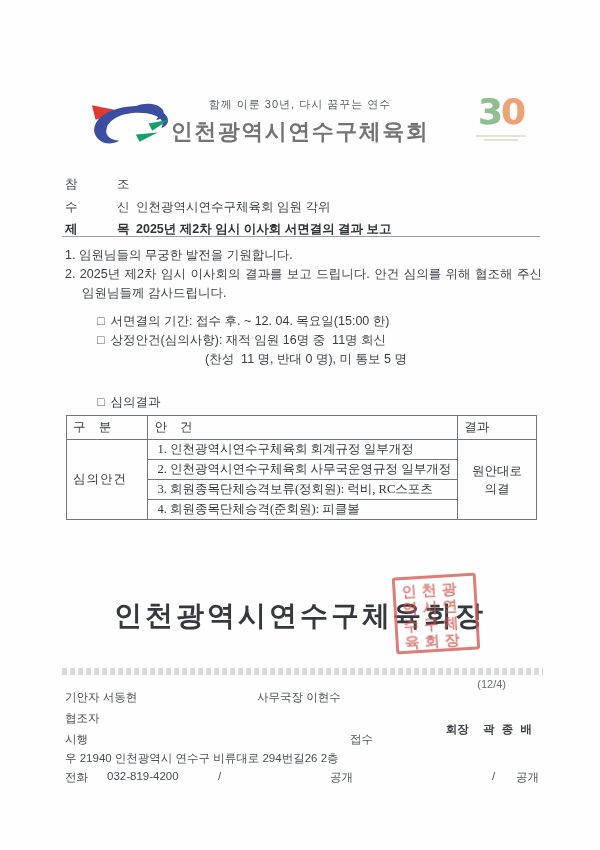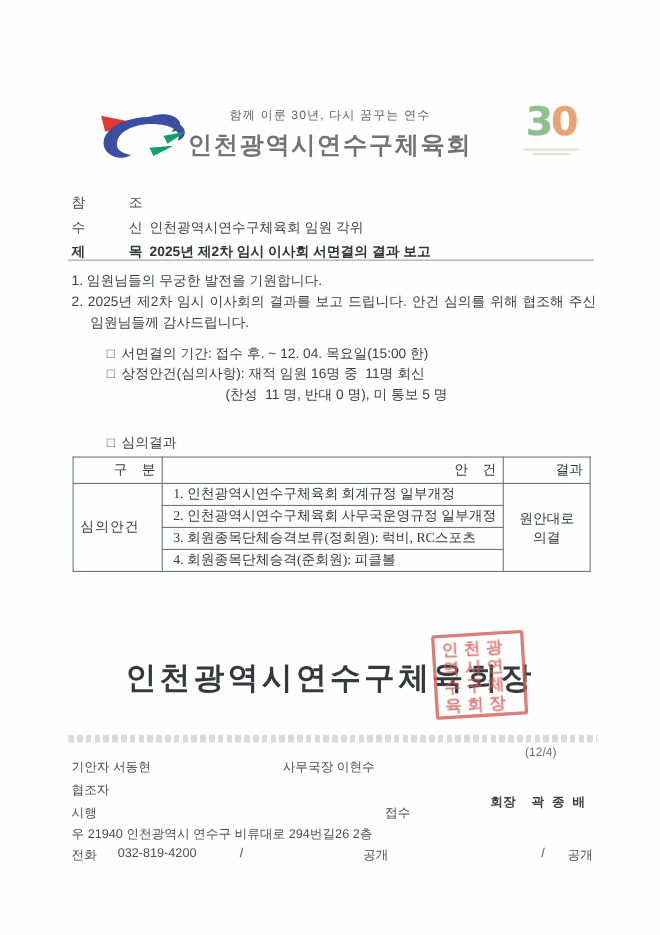--- a/index.html
+++ b/index.html
@@ -41,21 +41,21 @@
   .cb { display:inline-block; margin-right:6px; color:#5a5f63; }
   .cb1 { left:97px; top:313px; }
   .cb2 { left:97px; top:332px; }
   .cb2sub { left:205px; top:351px; }
   .cb3 { left:97px; top:394px; }
 
   
   .tbl { position:absolute; left:66px; top:415px; width:471px; border-collapse:collapse;
          font-family:"Liberation Serif","DejaVu Serif",serif; font-size:12.5px; color:#33383c; }
   .tbl td, .tbl th { border:1px solid #6f757a; padding:0 6px; font-weight:normal; }
-  .tbl th { height:23px; text-align:right; word-spacing:10px; white-space:pre; }
+  .tbl th { height:23px; text-align:left; word-spacing:10px; white-space:pre; }
   .tbl td.item { height:19px; text-align:left; padding-left:9px; white-space:pre; }
   .tbl td.cat { text-align:left; letter-spacing:1px; }
   .tbl td.res { text-align:center; line-height:18px; }
   .tbl col.c1 { width:86px; } .tbl col.c2 { width:300px; } .tbl col.c3 { width:85px; }
 
   
   .sig { position:absolute; left:0; top:597px; width:600px; text-align:center;
          font-size:28px; font-weight:600; letter-spacing:3px; color:#35393d; white-space:pre; }
   .seal { position:absolute; left:394px; top:575px; width:84px; height:77px;
           border:3px solid rgba(213,92,85,.8); border-radius:3px; transform:rotate(-3.5deg);

